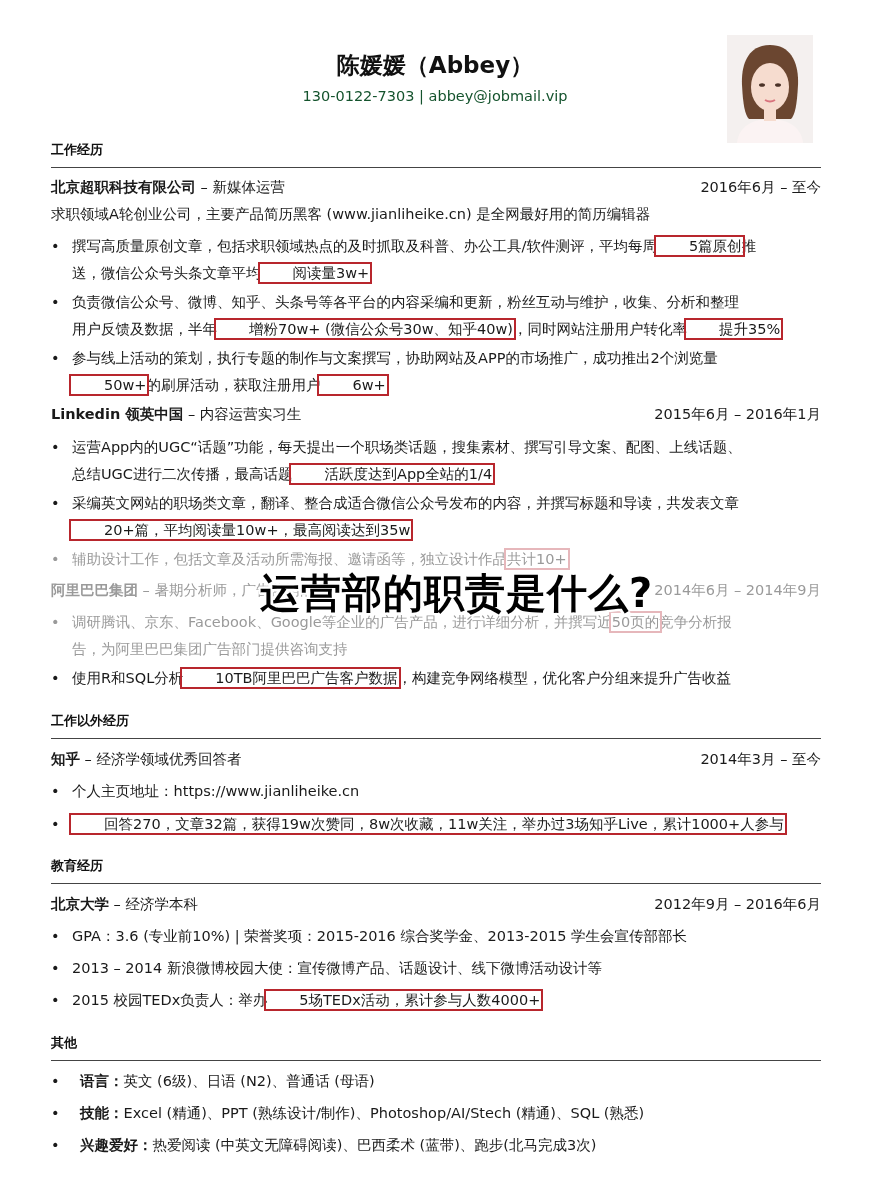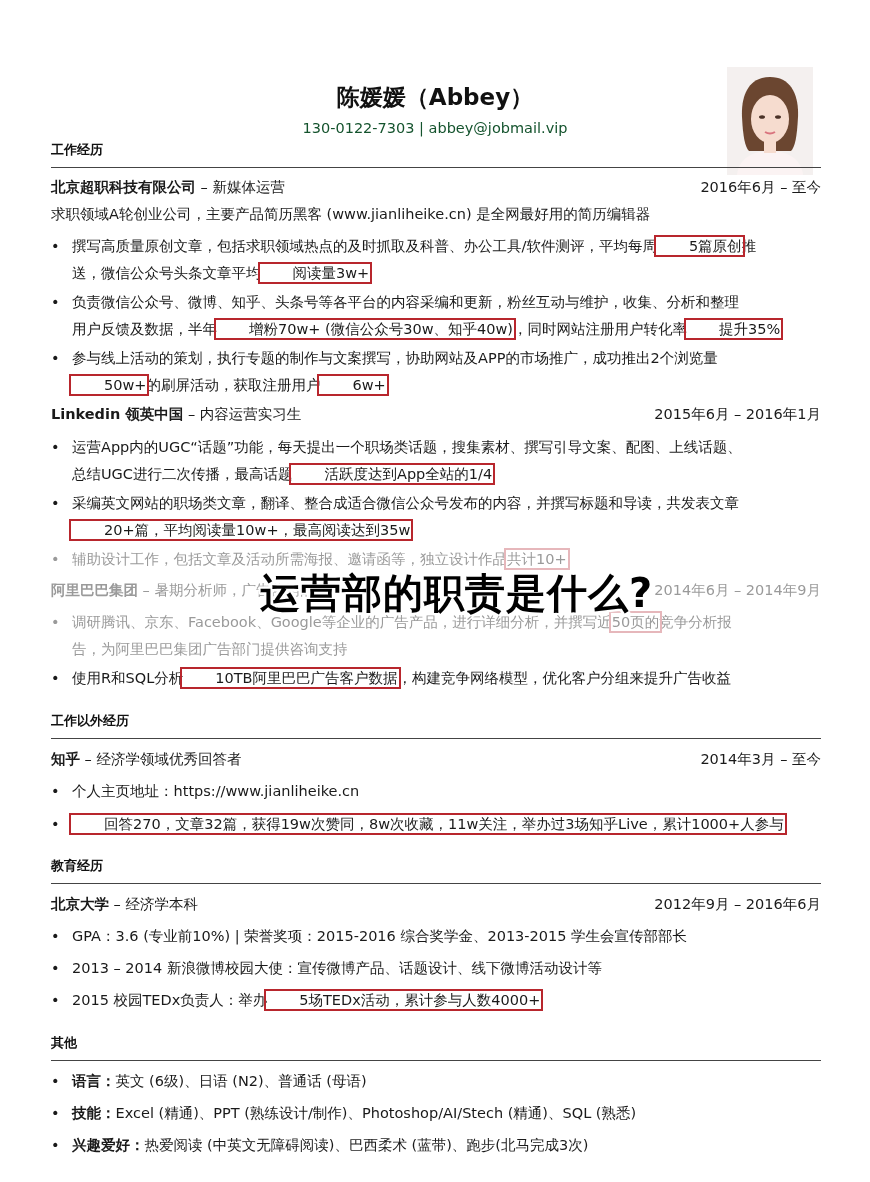--- a/index.html
+++ b/index.html
@@ -1,37 +1,37 @@
 <!DOCTYPE html>
 <html><head>
 <meta charset="utf-8">
 <style>
   html,body{margin:0;padding:0;background:#fff;}
   body{width:870px;height:1182px;position:relative;overflow:hidden;
        font-family:"DejaVu Sans","Liberation Sans",sans-serif;color:#1a1a1a;}
-  .header{position:absolute;left:0;top:0;width:870px;height:130px;margin-top:32px;}
+  .header{position:absolute;left:0;top:0;width:870px;height:130px;}
   .name{position:absolute;left:0;width:870px;top:50px;text-align:center;font-size:23px;font-weight:bold;color:#111;}
   .contact{position:absolute;left:0;width:870px;top:88px;text-align:center;font-size:14.5px;color:#14532d;}
   .photo{position:absolute;left:727px;top:35px;width:86px;height:108px;background:#f3efee;overflow:hidden;}
   .section-title{position:absolute;left:51px;font-size:13px;font-weight:bold;color:#111;}
   .section-rule{position:absolute;left:51px;width:770px;height:1px;background:#444;}
   .entry-head{position:absolute;left:51px;width:770px;font-size:14.5px;display:flex;justify-content:space-between;}
   .entry-head .org{font-weight:bold;text-align:right;}
   .entry-head .role{font-weight:normal;}
   .desc{position:absolute;left:51px;font-size:14.5px;}
   .bullet{position:absolute;left:51px;width:770px;font-size:14.5px;line-height:27px;}
   .bullet .dot{position:absolute;left:0;top:0;}
   .bullet .txt{margin-left:21px;display:block;}
   .faded{color:#9a9a9a;}
   .hl{outline:2.5px solid #b8262d;outline-offset:1px;padding-left:32px;}
   .hl-faded{outline:2.5px solid #e6b7bb;outline-offset:1px;}
   .overlay-title{position:absolute;left:260px;top:566px;font-size:40px;font-weight:900;color:#000;
      letter-spacing:1px;text-shadow:0 0 3px #fff,0 0 6px #fff,2px 2px 0 #fff,-2px -2px 0 #fff,2px -2px 0 #fff,-2px 2px 0 #fff;
      font-family:"DejaVu Sans",sans-serif;}
-  b.lbl{font-weight:bold;}
+  b.lbl{font-weight:bold;margin-left:8px;}
 </style>
 </head>
 <body>
 
 <div class="header">
   <div class="name">陈媛媛（Abbey）</div>
   <div class="contact">130-0122-7303 | abbey@jobmail.vip</div>
   <div class="photo">
     <svg width="86" height="108" viewBox="0 0 86 108">
       <rect width="86" height="108" fill="#f4f0ef"></rect>

